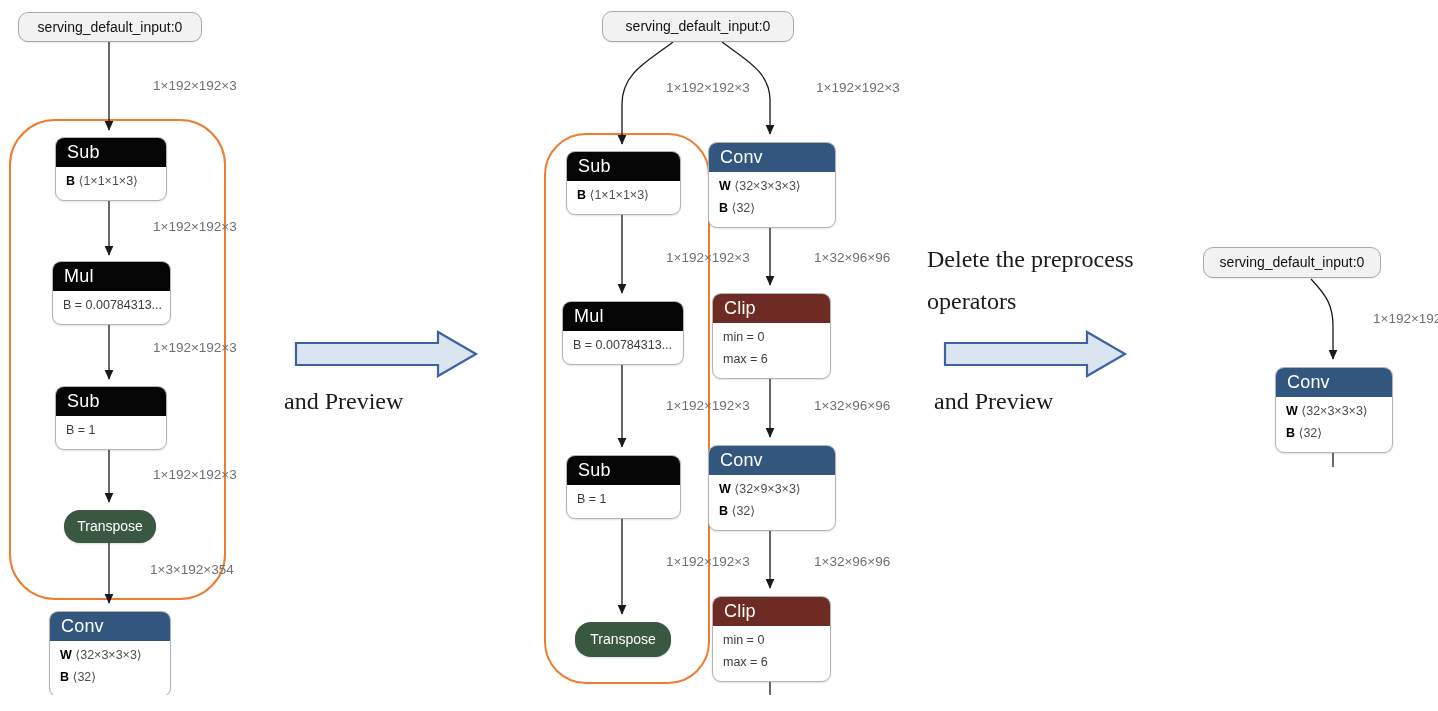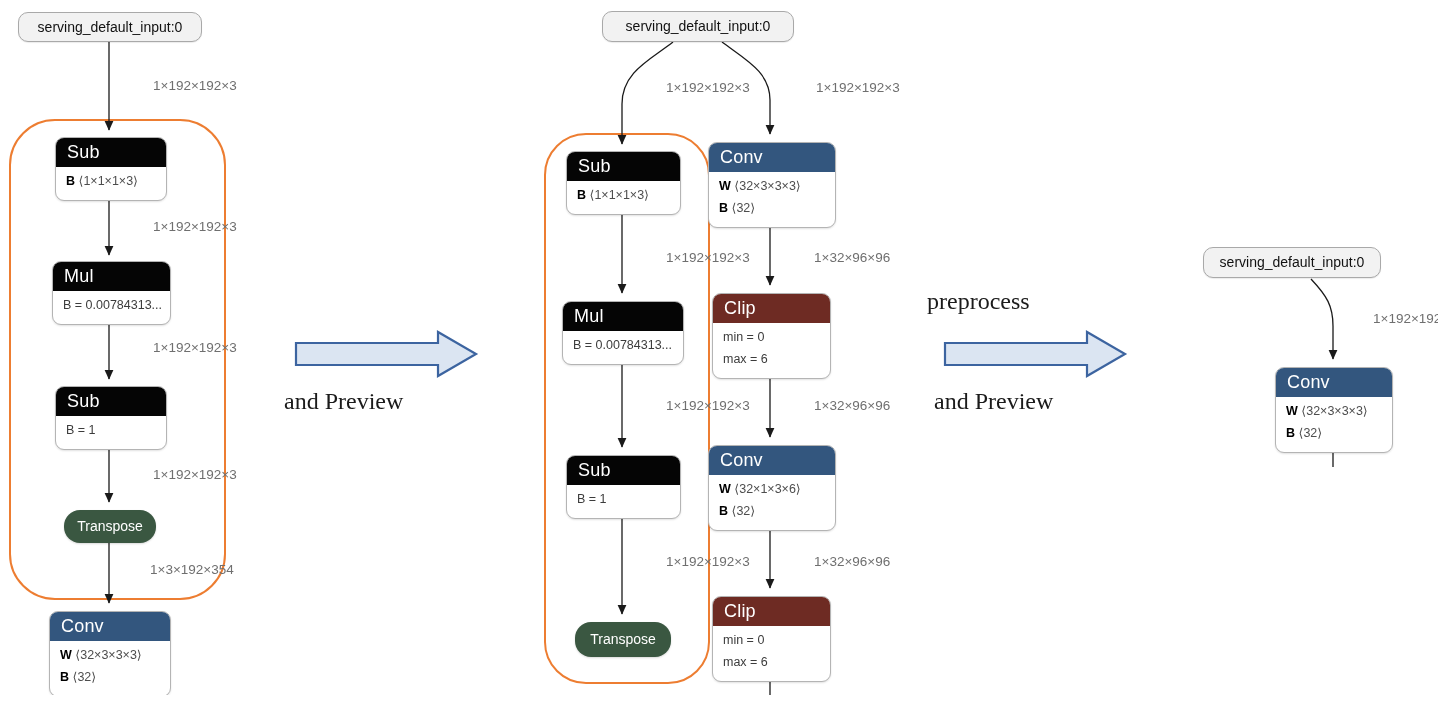--- a/index.html
+++ b/index.html
@@ -164,34 +164,35 @@
     <div class="node-header hdr-clip">Clip</div>
     <div class="node-body">
       <div class="body-line">min = 0</div>
       <div class="body-line">max = 6</div>
     </div>
   </div>
 
   <div class="node" style="left:708px;top:445px;width:126px;">
     <div class="node-header hdr-conv">Conv</div>
     <div class="node-body">
-      <div class="body-line"><span class="pname">W</span> <span class="pval">⟨32×1×3×6⟩</span></div>
+      <div class="body-line"><span class="pname">W</span> <span class="pval">⟨32×9×3×3⟩</span></div>
       <div class="body-line"><span class="pname">B</span> <span class="pval">⟨32⟩</span></div>
     </div>
   </div>
 
   <div class="node" style="left:712px;top:596px;width:117px;">
     <div class="node-header hdr-clip">Clip</div>
     <div class="node-body">
       <div class="body-line">min = 0</div>
       <div class="body-line">max = 6</div>
     </div>
   </div>
 
-  <div class="ann" style="left:927px;top:288px;">preprocess</div>
+  <div class="ann" style="left:927px;top:246px;">Delete the preprocess</div>
+  <div class="ann" style="left:927px;top:288px;">operators</div>
   <div class="ann" style="left:934px;top:388px;">and Preview</div>
 
   <div class="input-node" style="left:1203px;top:247px;width:176px;line-height:29px;height:29px;">serving_default_input:0</div>
 
   <span class="elabel" style="left:1341px;top:311px">1×192×192×3</span>
 
   <div class="node" style="left:1275px;top:367px;width:116px;">
     <div class="node-header hdr-conv">Conv</div>
     <div class="node-body">
       <div class="body-line"><span class="pname">W</span> <span class="pval">⟨32×3×3×3⟩</span></div>

